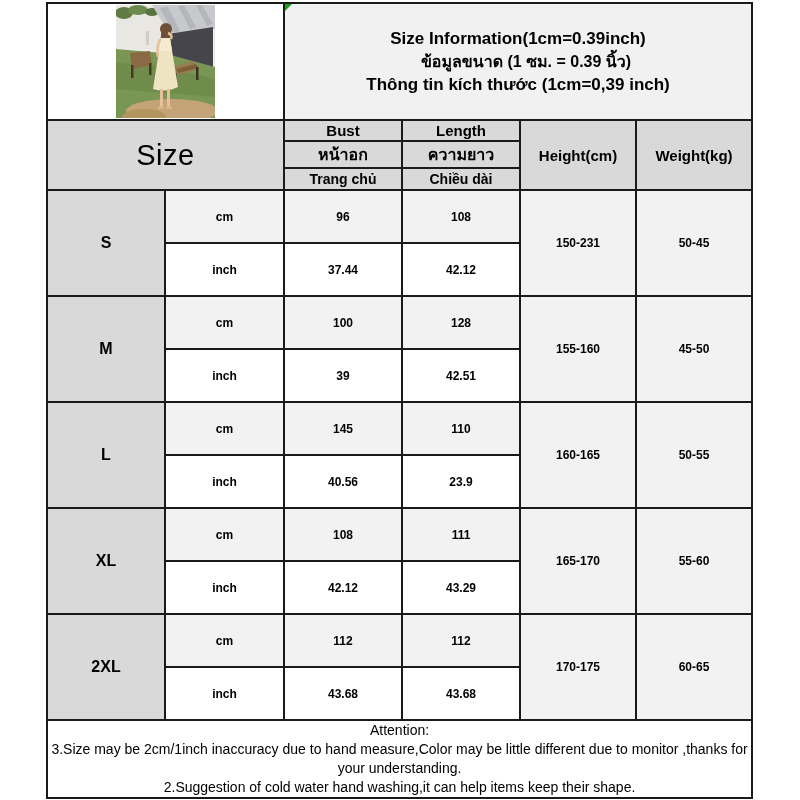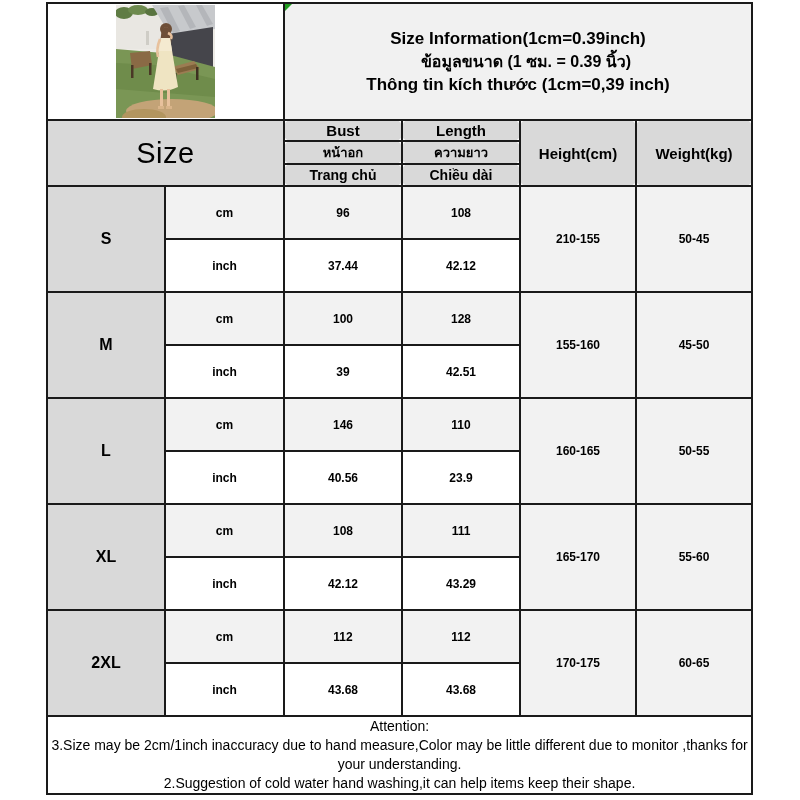--- a/index.html
+++ b/index.html
@@ -41,23 +41,23 @@
   .corner-flag {
     position: absolute; top: 0; left: 0;
     width: 0; height: 0;
     border-top: 7px solid #1e9c1e;
     border-right: 7px solid transparent;
   }
   .title-en, .title-vi { font-size: 17px; font-weight: 700; line-height: 23px; }
   .title-th { font-size: 16px; font-weight: 700; line-height: 23px; margin-left: 16px; }
 
   
-  td.hdr { background: #d9d9d9; font-weight: 700; font-size: 15px; height: 19px; border-radius: 7px; }
+  td.hdr { background: #d9d9d9; font-weight: 700; font-size: 15px; height: 19px; }
   td.hdr-size { background: #d9d9d9; font-weight: 400; font-size: 29px; letter-spacing: 0.5px; }
-  td.hdr-th { font-size: 13px; height: 19px; }
+  td.hdr-th { font-size: 16px; height: 19px; }
   td.hdr-vi { font-size: 14px; height: 20px; }
 
   
   td.size-cell { background: #d9d9d9; font-weight: 700; font-size: 16px; }
   tr.cm-row td { height: 51px; }
   tr.inch-row td { height: 51px; }
   td.val { font-size: 12px; font-weight: 700; background: #ffffff; }
   td.lt { background: #f2f2f2; }
 
   
@@ -164,21 +164,21 @@
     <tr>
       <td class="hdr hdr-vi">Trang chủ</td>
       <td class="hdr hdr-vi">Chiều dài</td>
     </tr>
 
     <tr class="cm-row">
       <td rowspan="2" class="size-cell">S</td>
       <td class="val lt">cm</td>
       <td class="val lt">96</td>
       <td class="val lt">108</td>
-      <td rowspan="2" class="val lt">210-155</td>
+      <td rowspan="2" class="val lt">150-231</td>
       <td rowspan="2" class="val lt">50-45</td>
     </tr>
     <tr class="inch-row">
       <td class="val">inch</td>
       <td class="val">37.44</td>
       <td class="val">42.12</td>
     </tr>
 
     <tr class="cm-row">
       <td rowspan="2" class="size-cell">M</td>
@@ -190,21 +190,21 @@
     </tr>
     <tr class="inch-row">
       <td class="val">inch</td>
       <td class="val">39</td>
       <td class="val">42.51</td>
     </tr>
 
     <tr class="cm-row">
       <td rowspan="2" class="size-cell">L</td>
       <td class="val lt">cm</td>
-      <td class="val lt">146</td>
+      <td class="val lt">145</td>
       <td class="val lt">110</td>
       <td rowspan="2" class="val lt">160-165</td>
       <td rowspan="2" class="val lt">50-55</td>
     </tr>
     <tr class="inch-row">
       <td class="val">inch</td>
       <td class="val">40.56</td>
       <td class="val">23.9</td>
     </tr>
 

